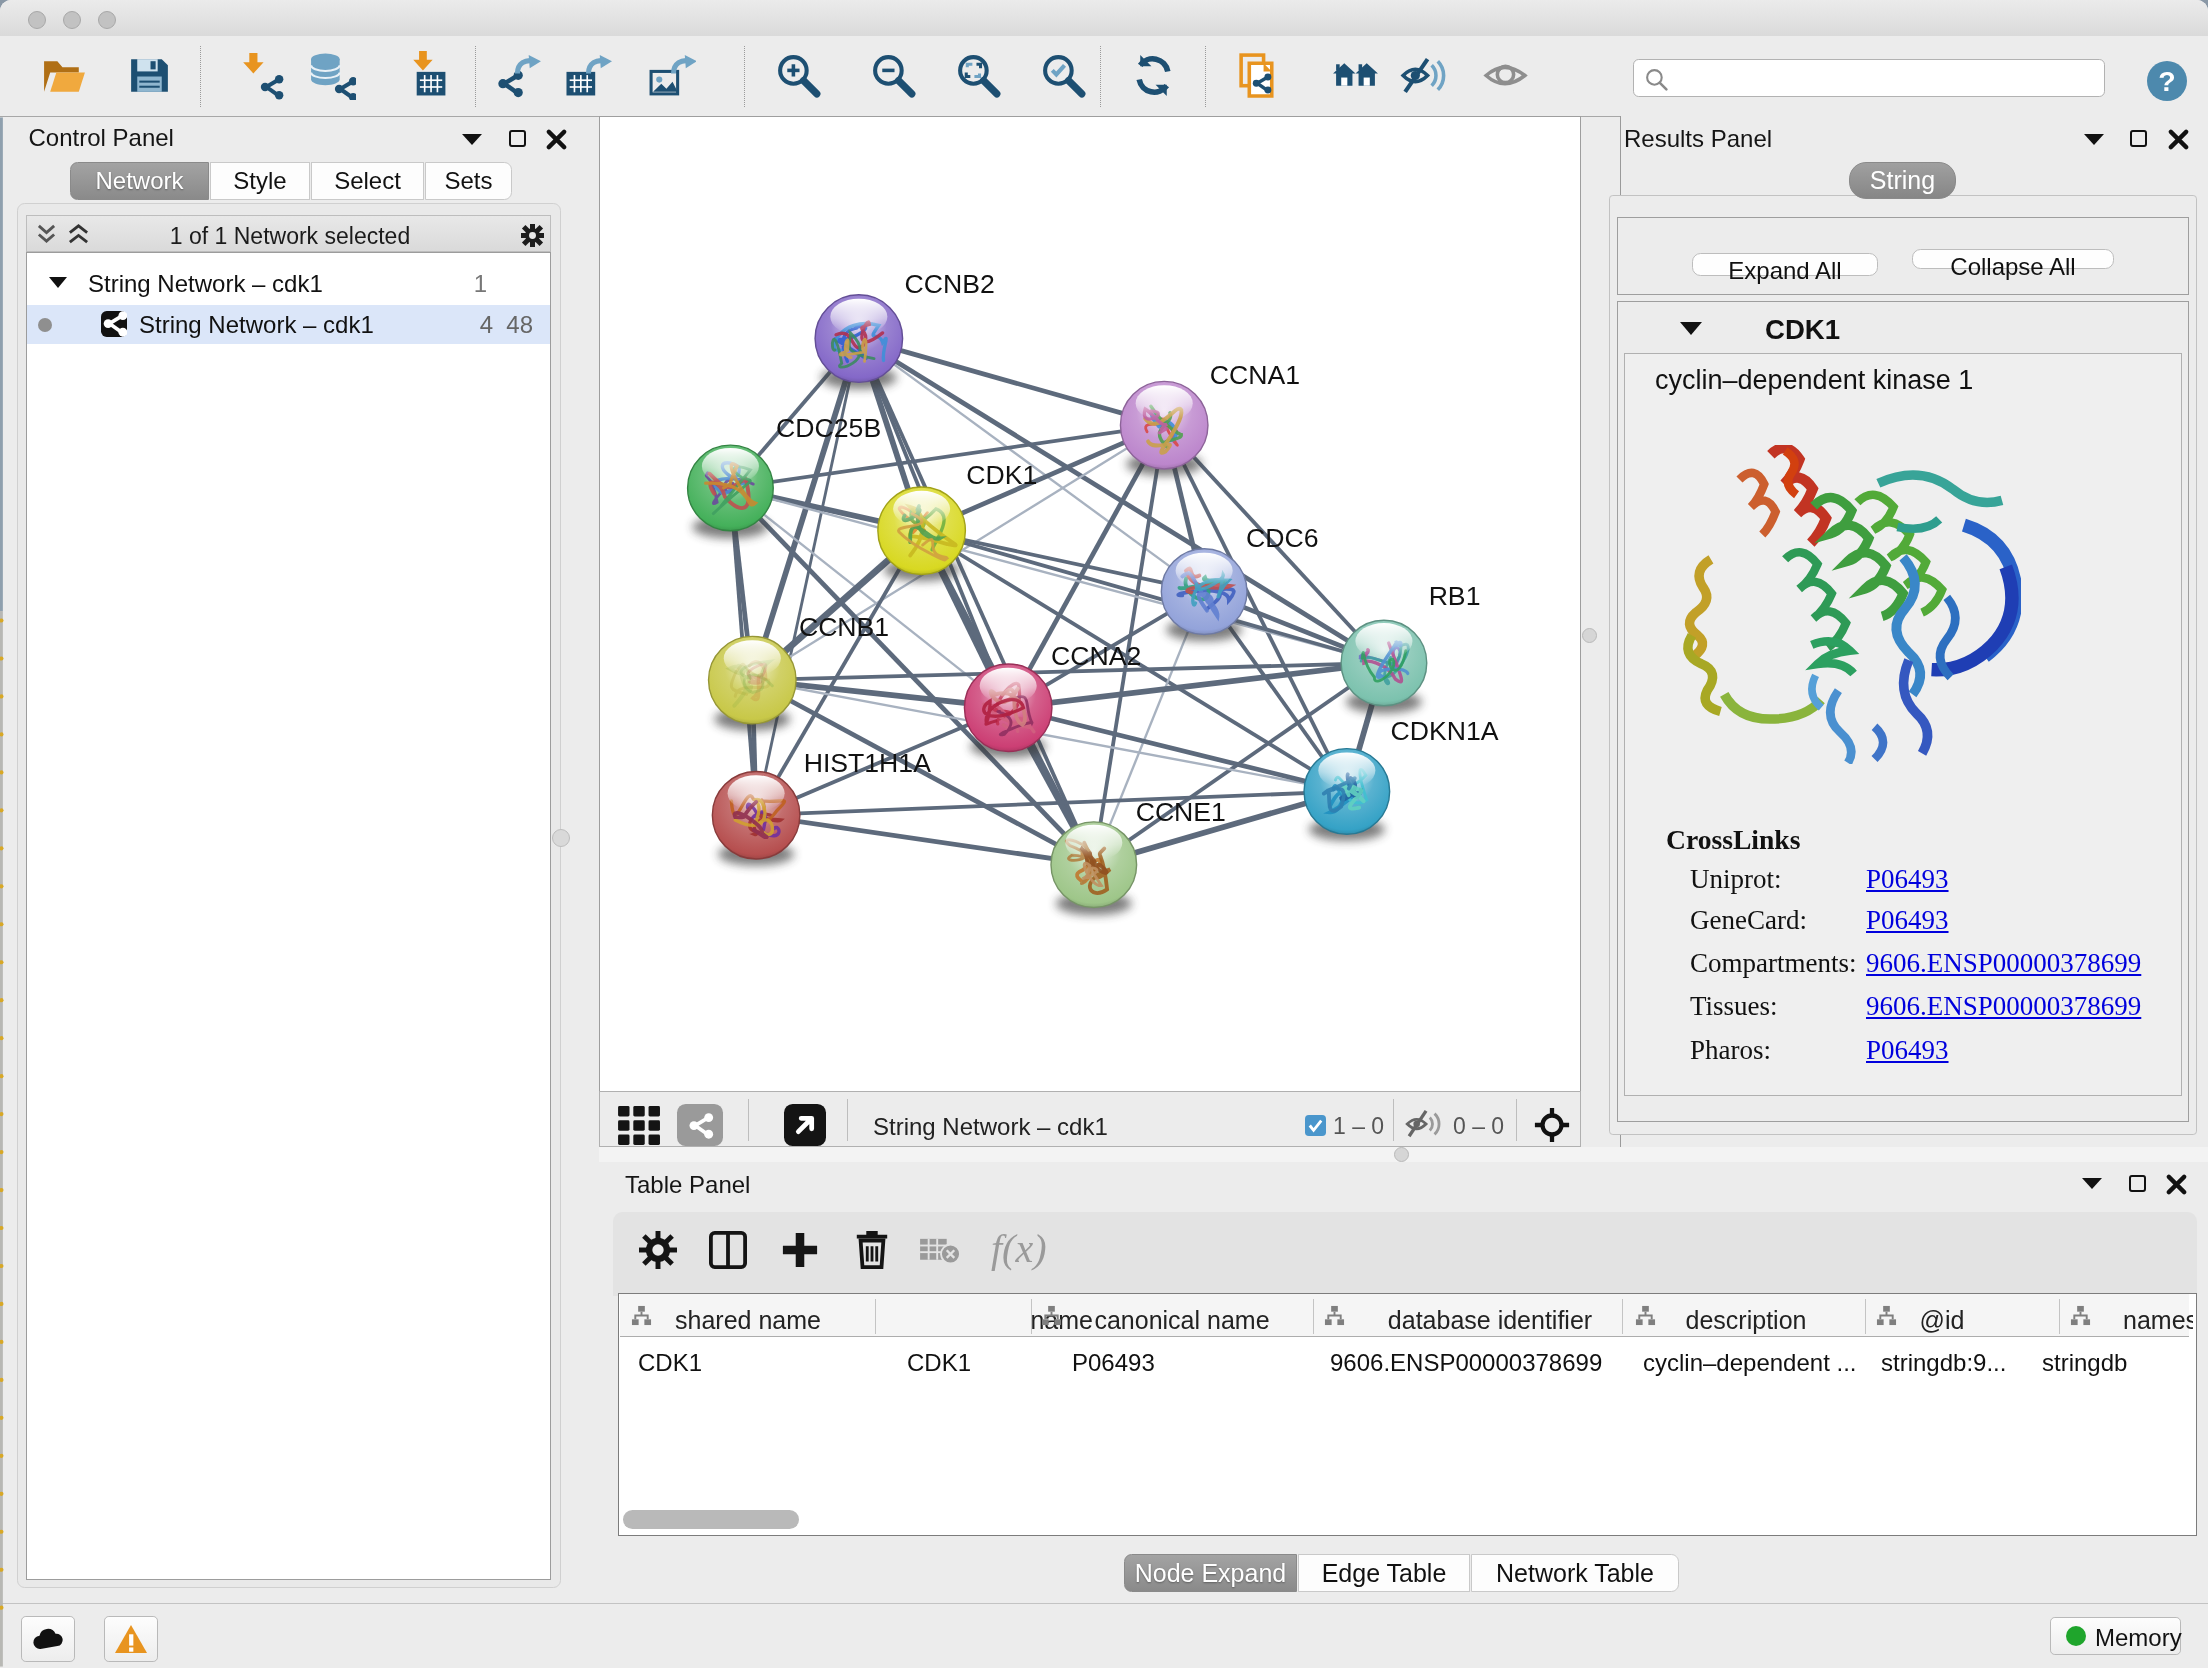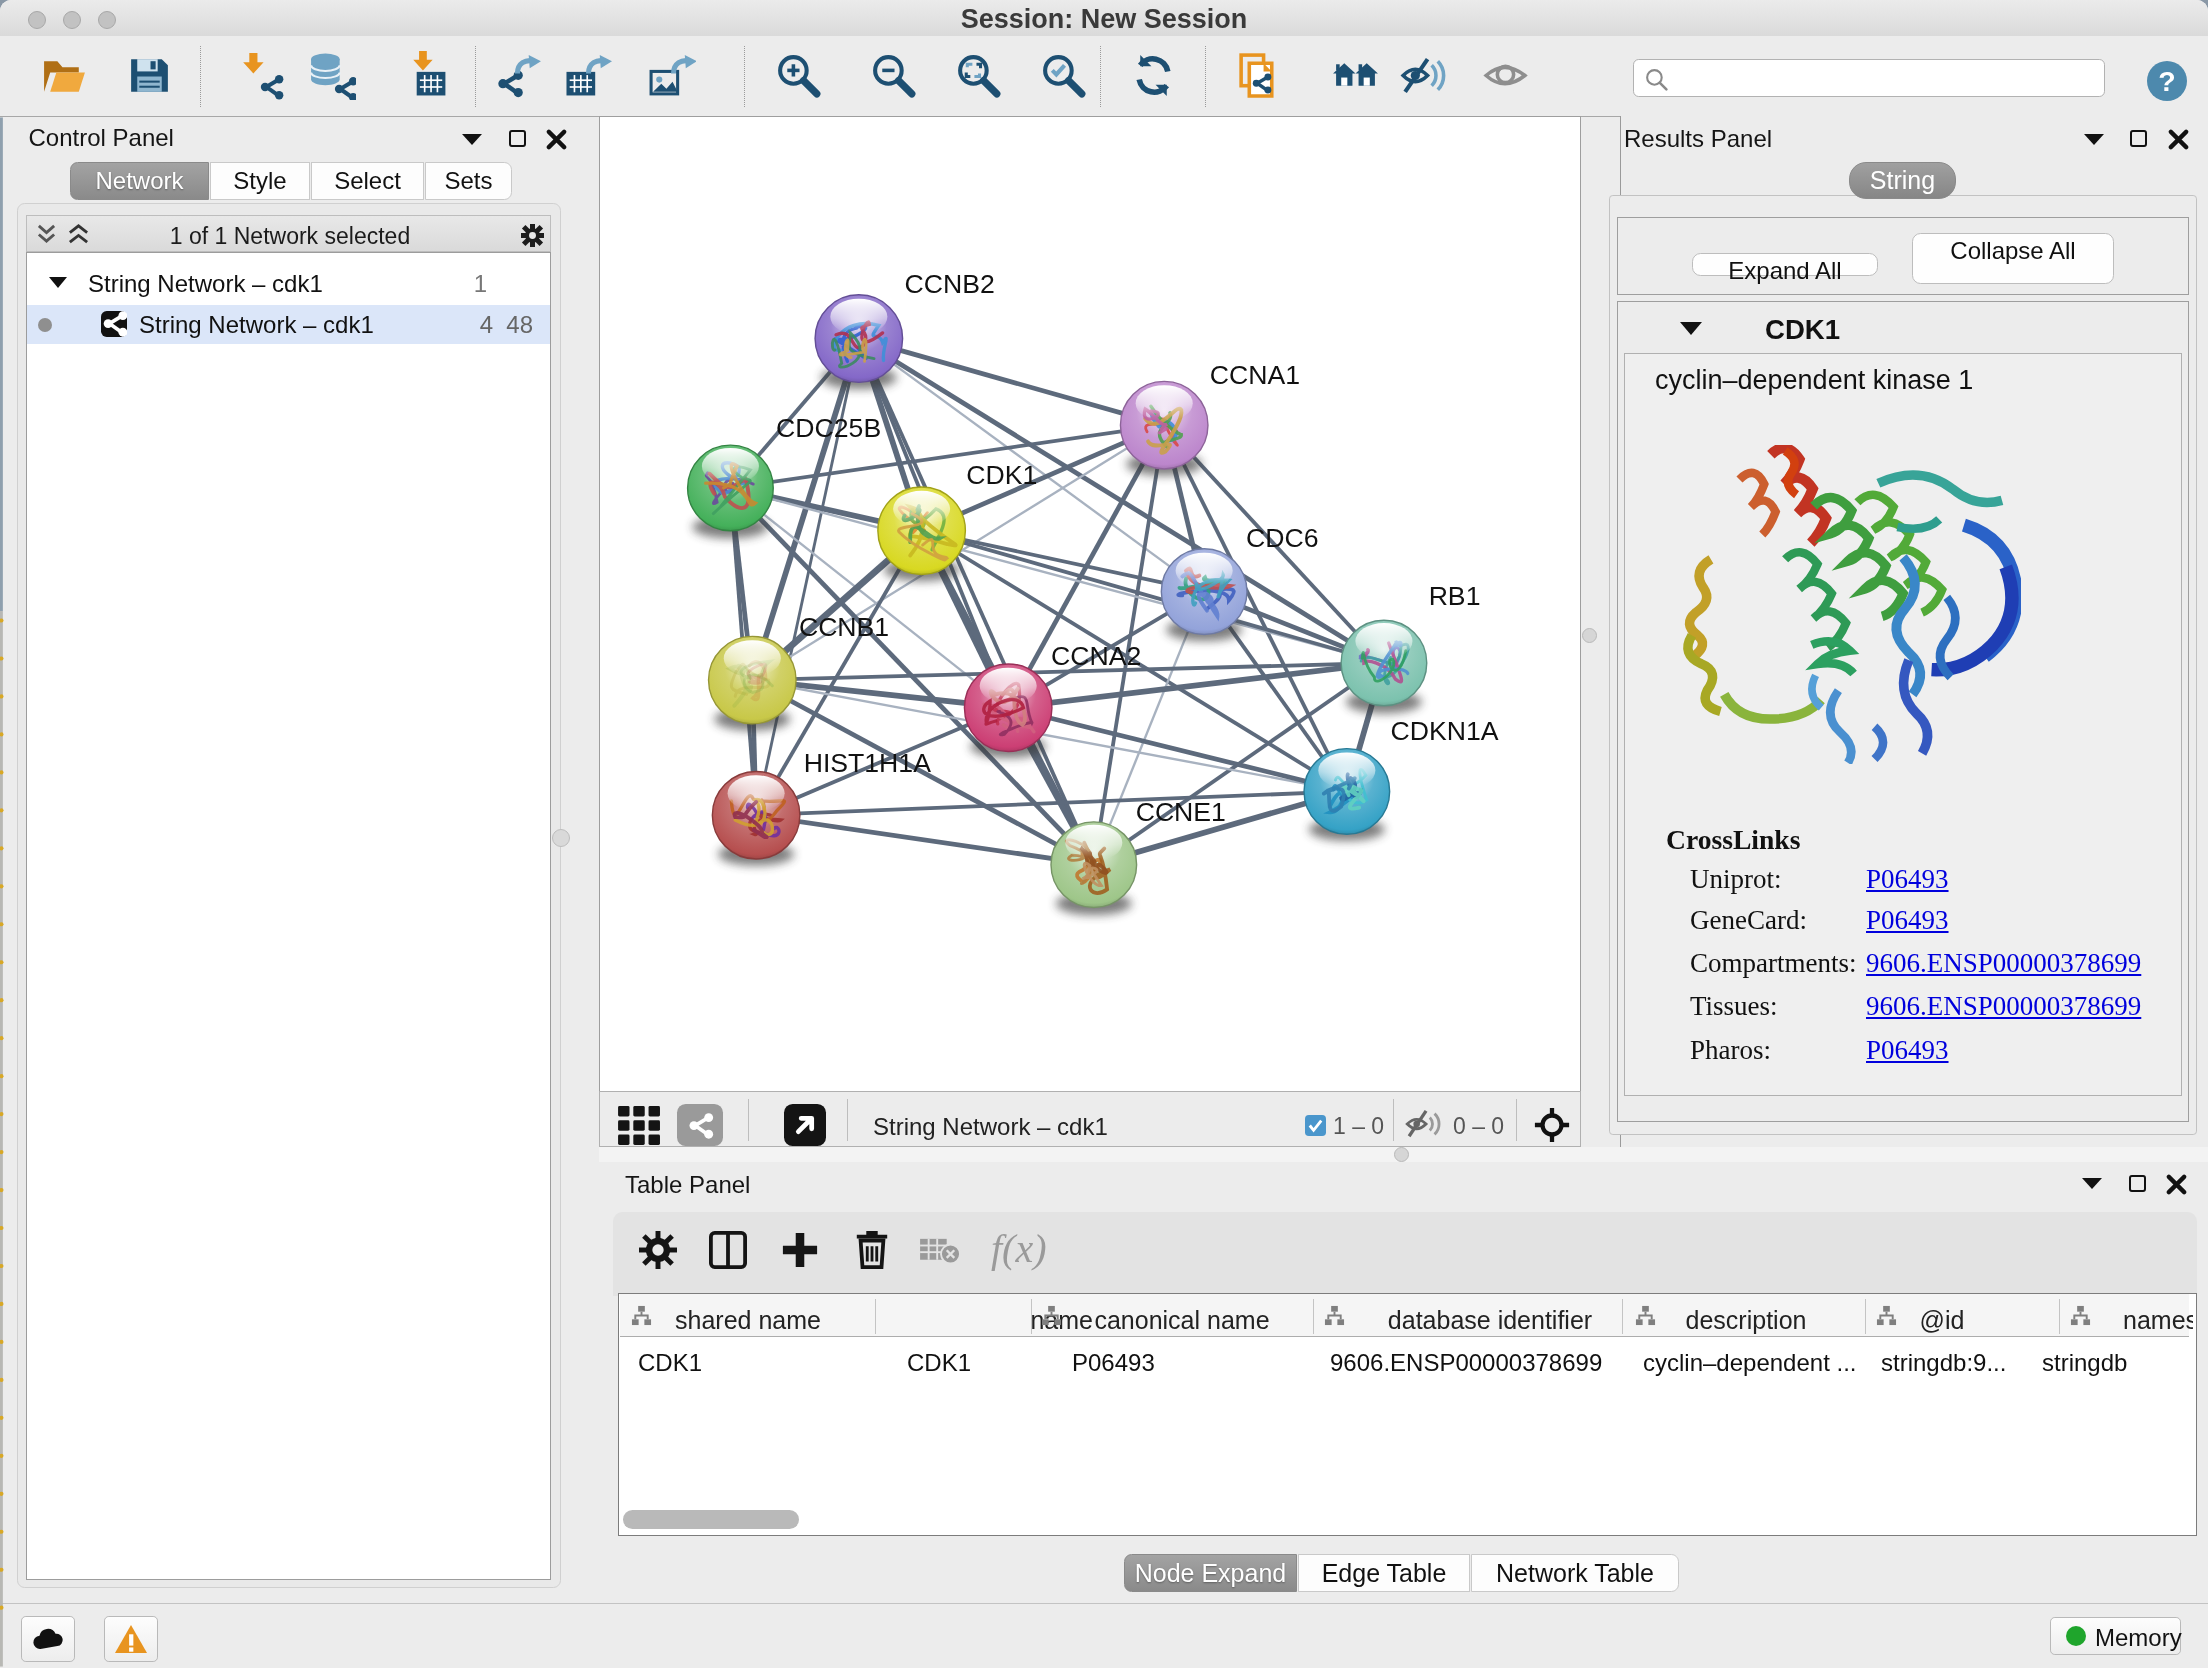--- a/index.html
+++ b/index.html
@@ -6,21 +6,20 @@
 .tab{position:absolute;height:38px;line-height:36px;text-align:center;font-size:24px;color:#111;background:#fdfdfd;border:1px solid #c9c9c9;box-sizing:border-box}
 .tab.sel{background:linear-gradient(#a3a3a3,#8a8a8a);color:#fff;border-color:#8a8a8a;text-shadow:0 1px 1.9px rgba(0,0,0,0.35)}
 .btn{position:absolute;background:#fefefe;border:1px solid #bdbdbd;border-radius:8.6px;box-sizing:border-box;text-align:center;font-size:24px;color:#111}
 .sbtn{position:absolute;background:linear-gradient(#fdfdfd,#ededed);border:1px solid #b9b9b9;border-radius:4.8px;box-sizing:border-box}
 </style></head><body>
 <div id="win">
 <div style="position:absolute;left:0;top:0;width:2208px;height:36px;background:linear-gradient(#ebebeb,#dadada);border-bottom:1px solid #b3b3b3;border-radius:11.4px 11.4px 0 0"></div>
 <div style="position:absolute;left:27.6px;top:11.4px;width:18px;height:18px;border-radius:50%;background:#c2c2c2;border:1px solid #a8a8a8;box-sizing:border-box"></div>
 <div style="position:absolute;left:63px;top:11.4px;width:18px;height:18px;border-radius:50%;background:#c2c2c2;border:1px solid #a8a8a8;box-sizing:border-box"></div>
 <div style="position:absolute;left:98px;top:11.4px;width:18px;height:18px;border-radius:50%;background:#c2c2c2;border:1px solid #a8a8a8;box-sizing:border-box"></div>
-<div style="position:absolute;left:0;top:3.8px;width:2208px;text-align:center;font-size:27px;font-weight:bold;color:#3a3a3a">Session: New Session</div>
 <div style="position:absolute;left:0;top:36px;width:2208px;height:80px;background:#ececec;border-bottom:1px solid #a7a7a7"></div>
 <svg style="position:absolute;left:40px;top:51px" width="49" height="49" viewBox="0 0 48 48">
       <path d="M4 40 V10 h13 l5 6 h16 v5 H10 z" fill="#b06f15"></path>
       <path d="M10 40 L16 21 h28 l-6 19 z" fill="#f0a93e"></path>
     </svg>
     <svg style="position:absolute;left:125px;top:51px" width="49" height="49" viewBox="0 0 48 48">
       <path d="M6 8 h30 l6 6 v26 h-36 z" fill="#1d4f72"></path>
       <rect x="12" y="8" width="20" height="12" fill="#cfe2ee"></rect>
       <rect x="25" y="10" width="5" height="8" fill="#1d4f72"></rect>
       <rect x="12" y="25" width="24" height="15" fill="#8fb6cf"></rect>
@@ -568,21 +567,21 @@
     <div style="position:absolute;left:1624px;top:125px;font-size:24px;color:#151515">Results Panel</div>
     <div style="position:absolute;left:2084px;top:134px;width:0;height:0;border-left:10.5px solid transparent;border-right:10.5px solid transparent;border-top:11.4px solid #111"></div>
     <div style="position:absolute;left:2130px;top:130px;width:13.3px;height:13.3px;border:2.9px solid #111;border-radius:2.9px"></div>
     <svg style="position:absolute;left:2168px;top:129px" width="21" height="21" viewBox="0 0 22 22">
       <path d="M3 3 L19 19 M19 3 L3 19" stroke="#111" stroke-width="4.5" stroke-linecap="round"></path>
     </svg>
     <div style="position:absolute;left:1609px;top:195px;width:586px;height:938px;background:#ececec;border:1px solid #c2c2c2;border-radius:3.8px"></div>
     <div style="position:absolute;left:1849px;top:162px;width:107px;height:37px;background:linear-gradient(#a0a0a0,#868686);border:1px solid #8a8a8a;border-radius:17px;box-sizing:border-box;text-align:center;line-height:35px;color:#fff;font-size:25px">String</div>
     <div style="position:absolute;left:1617px;top:217px;width:572px;height:78px;border:1px solid #9e9e9e;box-sizing:border-box"></div>
     <div class="btn" style="left:1692px;top:253px;width:186px;height:23px;line-height:33px">Expand All</div>
-    <div class="btn" style="left:1912px;top:233px;width:202px;height:51px;line-height:33px">Collapse All</div>
+    <div class="btn" style="left:1912px;top:249px;width:202px;height:20px;line-height:33px">Collapse All</div>
     <div style="position:absolute;left:1617px;top:301px;width:572px;height:821px;border:1px solid #9e9e9e;box-sizing:border-box"></div>
     <div style="position:absolute;left:1680px;top:322px;width:0;height:0;border-left:11.4px solid transparent;border-right:11.4px solid transparent;border-top:13.3px solid #111"></div>
     <div style="position:absolute;left:1765px;top:314px;font-size:27.6px;font-weight:bold;color:#111">CDK1</div>
     <div style="position:absolute;left:1624px;top:353px;width:558px;height:743px;background:#efefef;border:1px solid #b0b0b0;box-sizing:border-box"></div>
     <div style="position:absolute;left:1655px;top:365px;font-size:27px;color:#111">cyclin–dependent kinase 1</div>
     <svg style="position:absolute;left:1671px;top:445px" width="350" height="319" viewBox="0 0 368 335">
       <path d="M105 10 q16 -16 30 5 q-6 16 -16 26 q16 -16 30 5 q-6 16 -16 26 q16 -16 30 5 q-6 16 -16 26" fill="none" stroke="#c23423" stroke-width="11"></path>
       <path d="M72 36 q16 -16 26 5 q-6 16 -14 24 q16 -16 26 5 q-6 16 -14 24" fill="none" stroke="#cc5f2e" stroke-width="9"></path>
       <path d="M120 6 q16 10 6 24 q-8 12 6 22" fill="none" stroke="#d2400f" stroke-width="9"></path>
       <path d="M42 120 q-20 12 -8 30 q10 14 -8 26 q-14 12 2 24 q12 10 -4 22" fill="none" stroke="#c2a028" stroke-width="10"></path>

